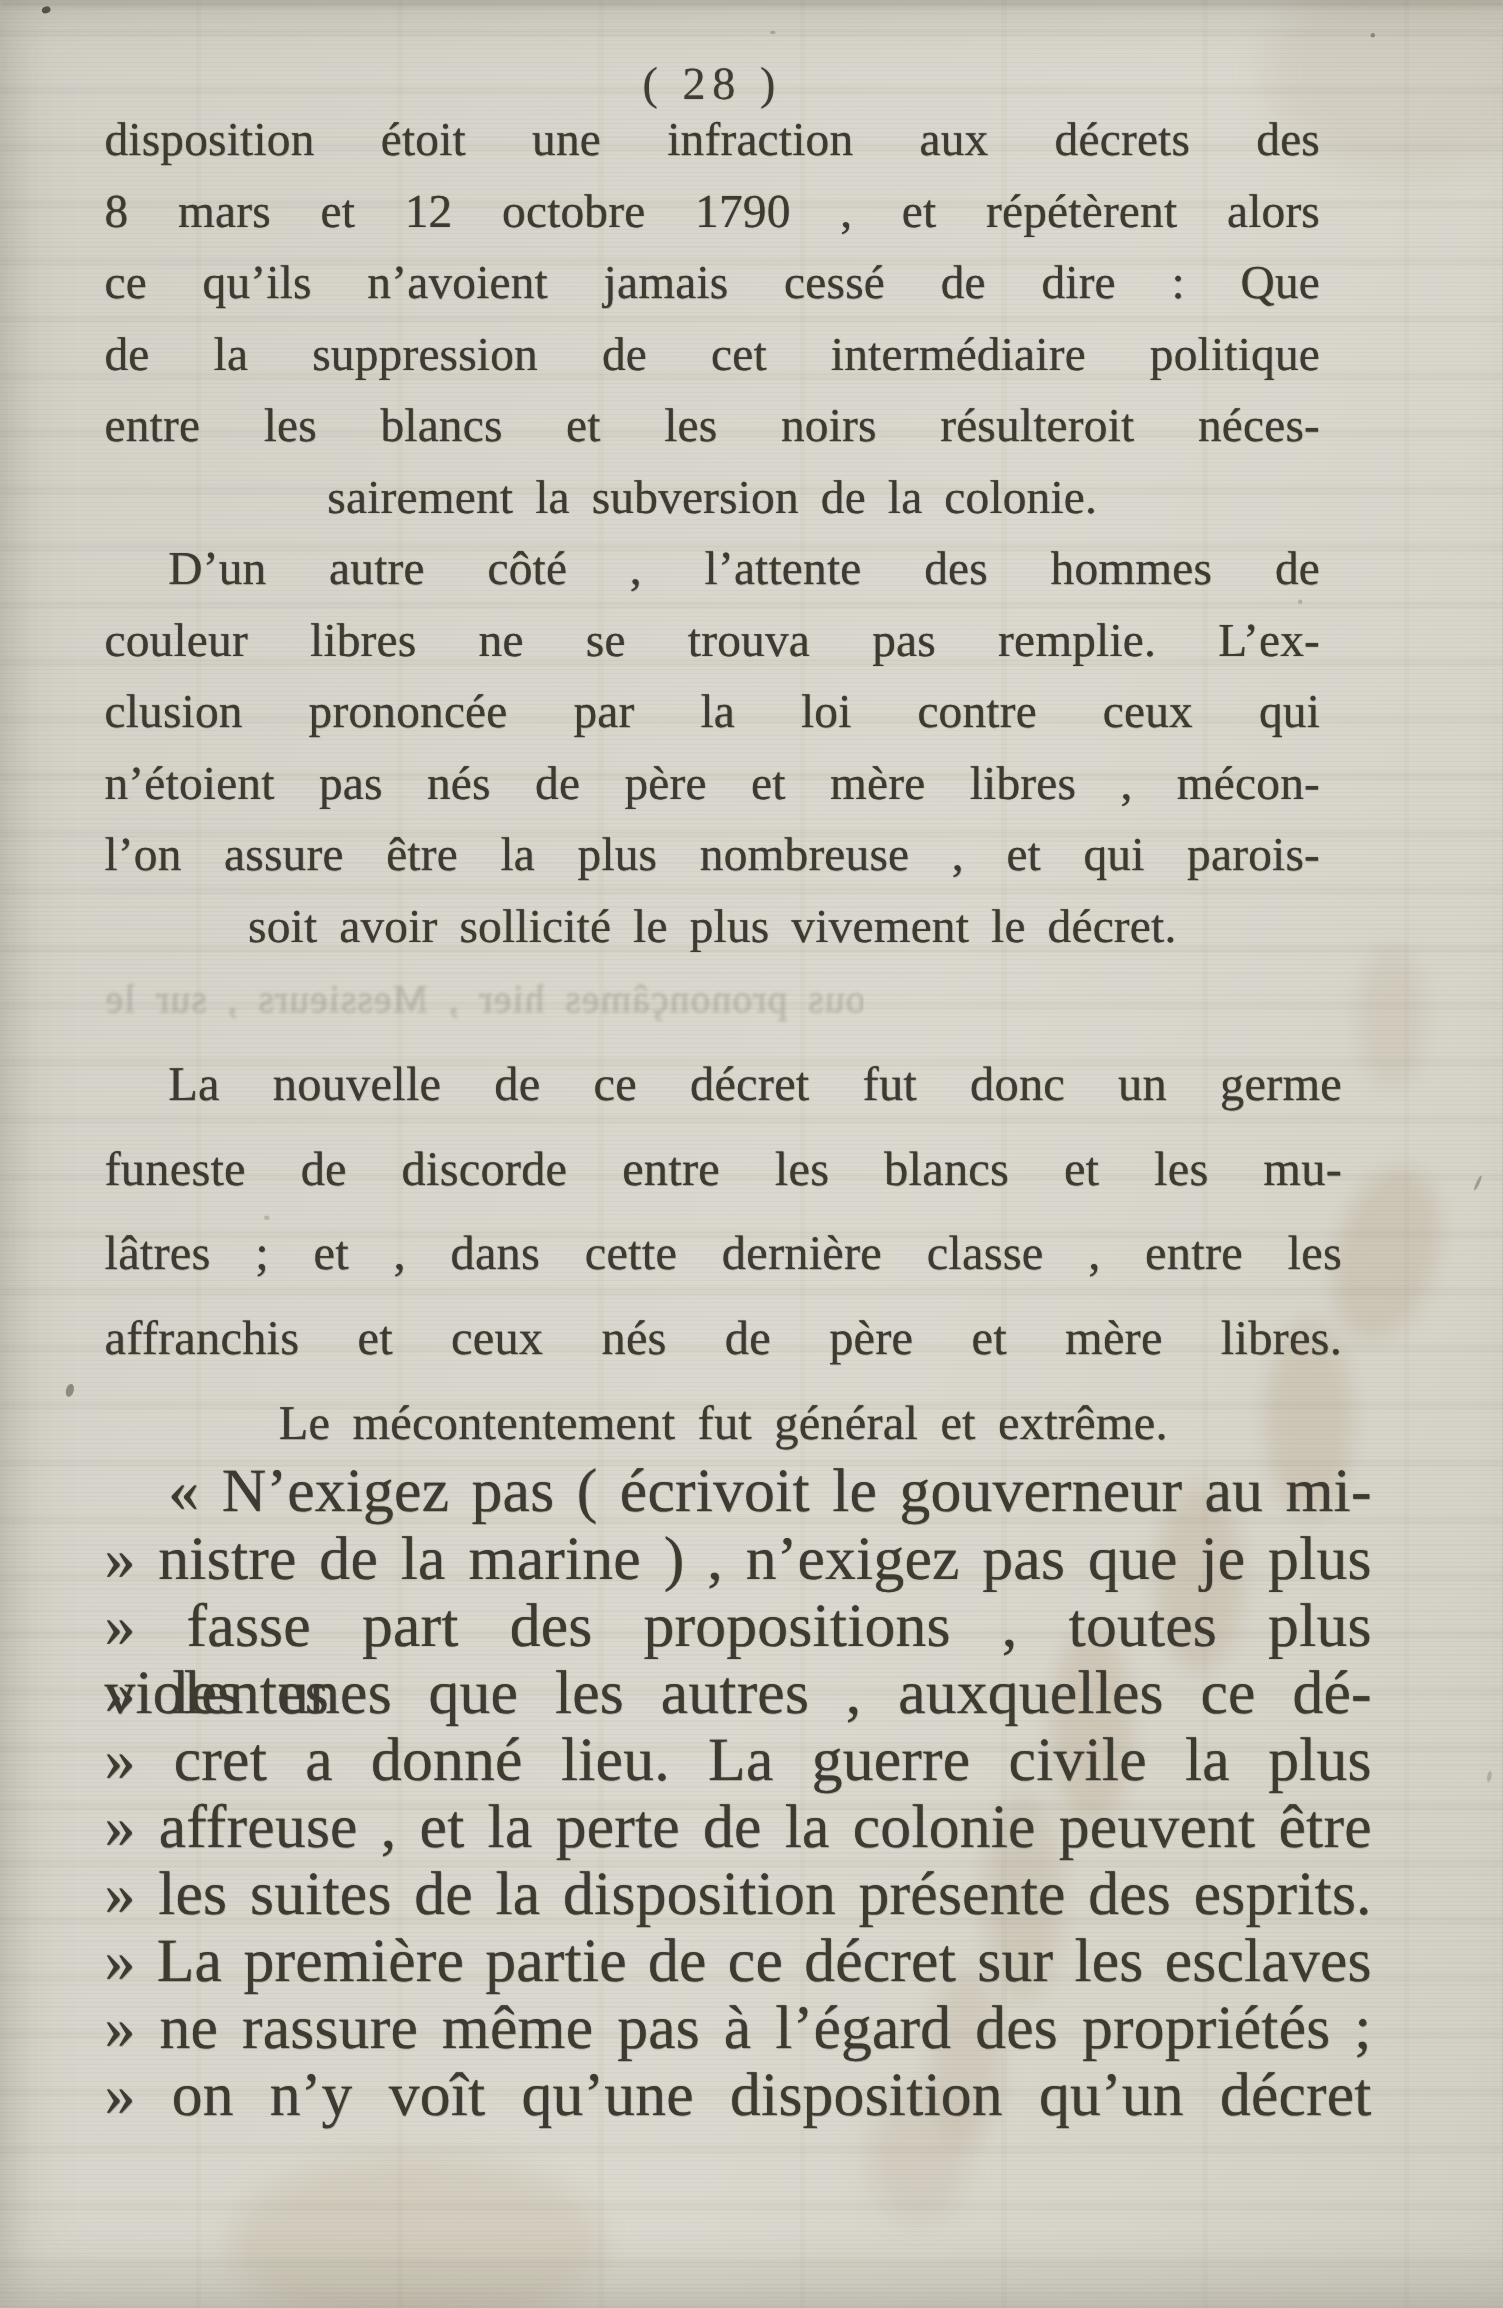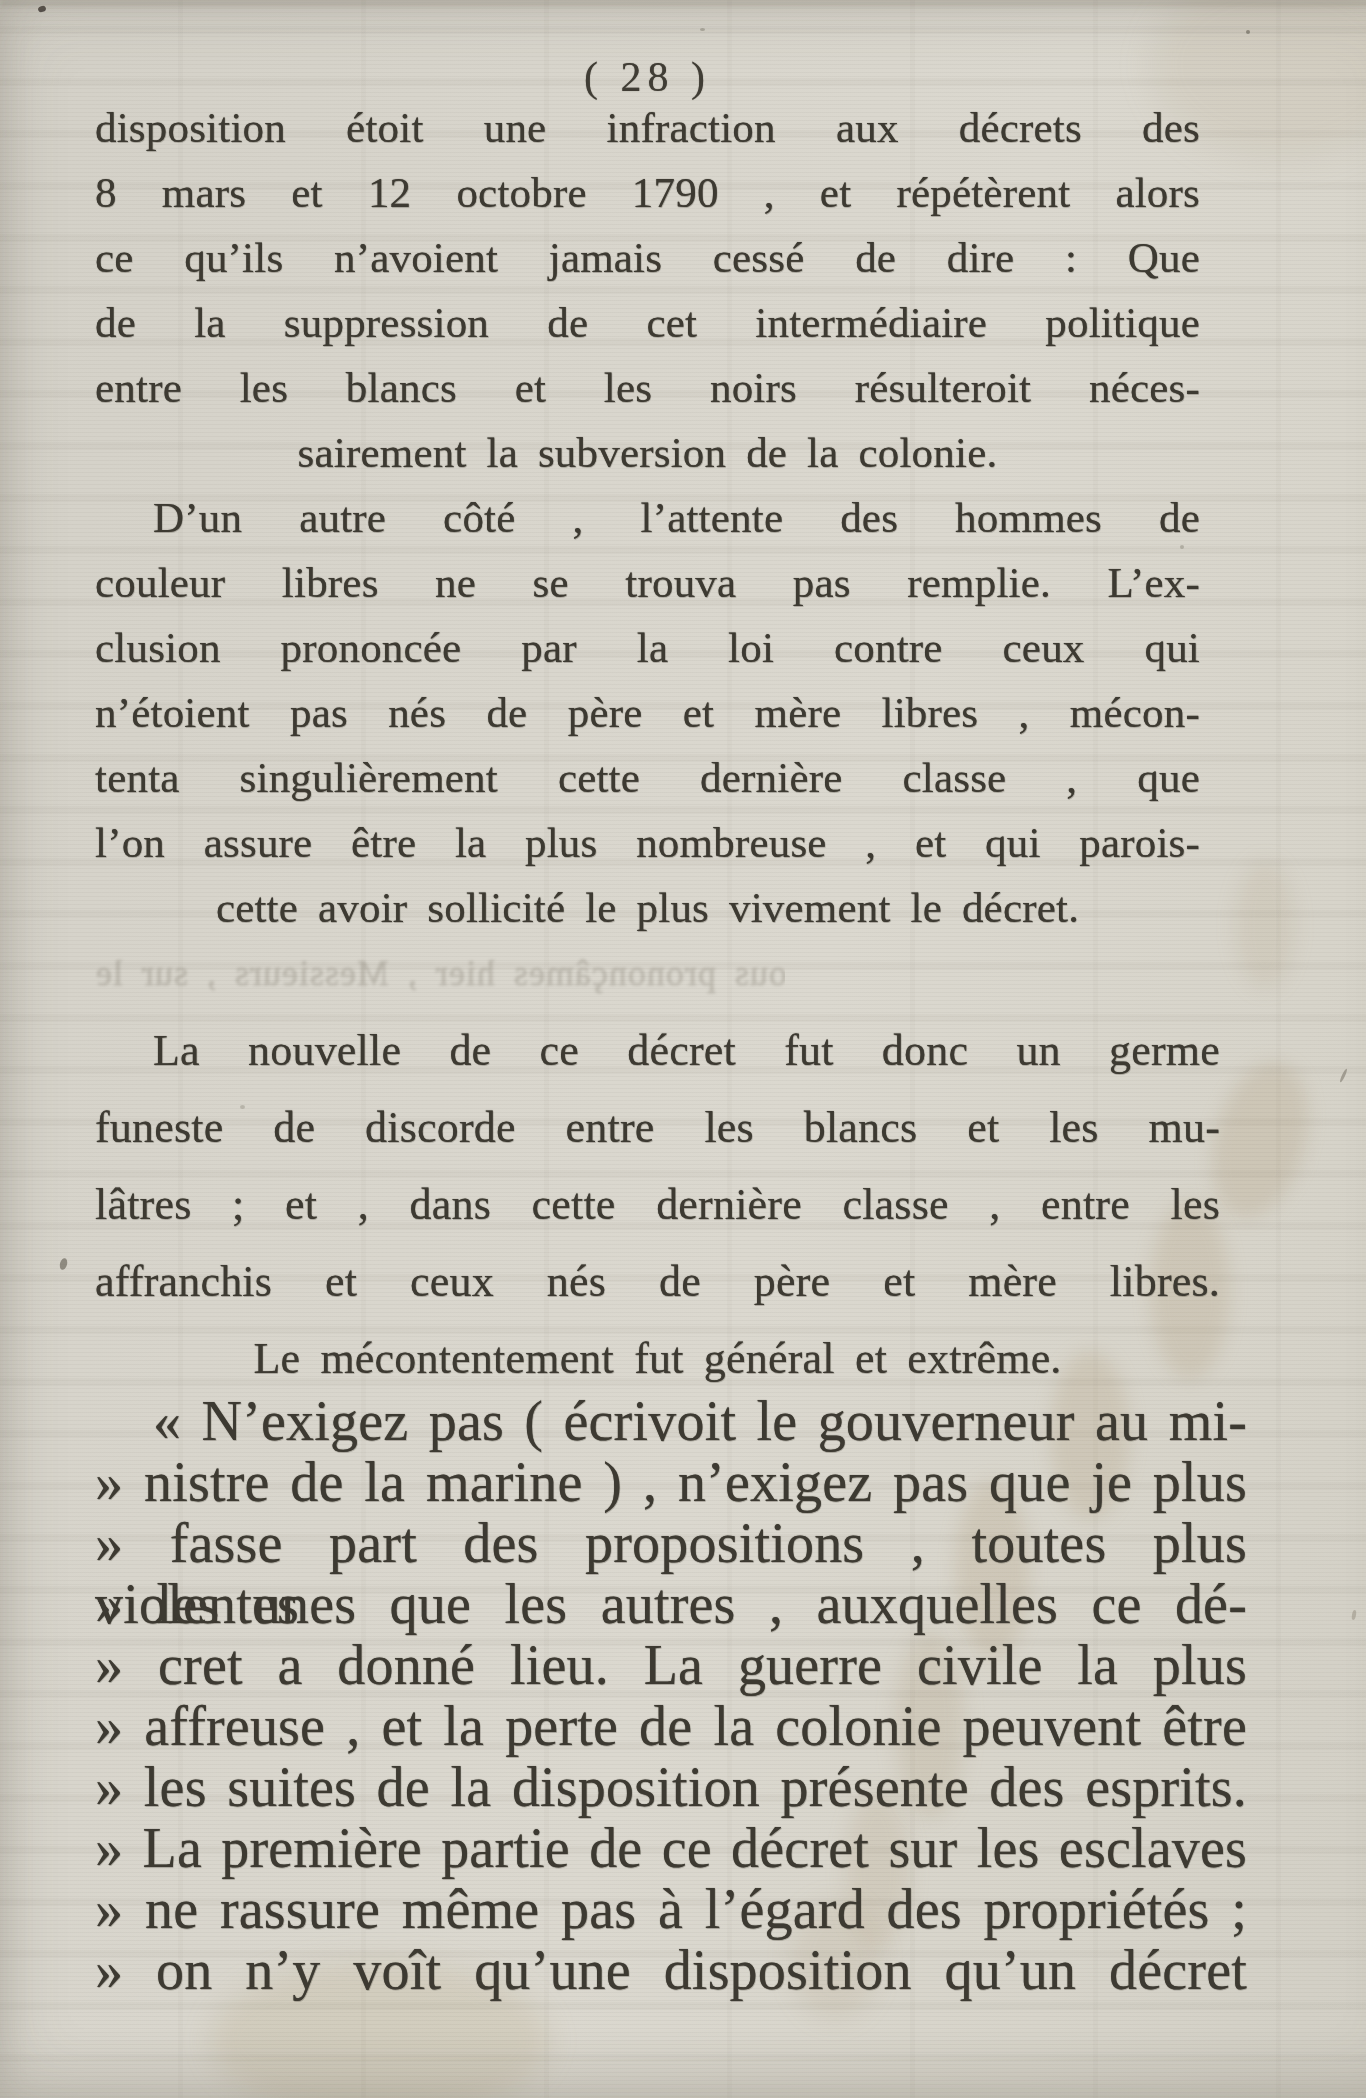--- a/index.html
+++ b/index.html
@@ -114,23 +114,22 @@
       <div class="row g1 aj">disposition étoit une infraction aux décrets des</div>
       <div class="row g1 aj">8 mars et 12 octobre 1790 , et répétèrent alors</div>
       <div class="row g1 aj">ce qu’ils n’avoient jamais cessé de dire : Que</div>
       <div class="row g1 aj">de la suppression de cet intermédiaire politique</div>
       <div class="row g1 aj">entre les blancs et les noirs résulteroit néces-</div>
       <div class="row g1 al">sairement la subversion de la colonie.</div>
       <div class="row g1 aj ind">D’un autre côté , l’attente des hommes de</div>
       <div class="row g1 aj">couleur libres ne se trouva pas remplie. L’ex-</div>
       <div class="row g1 aj">clusion prononcée par la loi contre ceux qui</div>
       <div class="row g1 aj">n’étoient pas nés de père et mère libres , mécon-</div>
-      <div class="row g1 aj">tenta singulièrement cette dernière classe , que</div>
       <div class="row g1 aj">l’on assure être la plus nombreuse , et qui parois-</div>
-      <div class="row g1 al">cette avoir sollicité le plus vivement le décret.</div>
+      <div class="row g1 al">soit avoir sollicité le plus vivement le décret.</div>
       <div class="row ghost-row"><span class="ghost-text">Nous prononçâmes hier , Messieurs , sur le</span></div>
       <div class="row g2 aj ind">La nouvelle de ce décret fut donc un germe</div>
       <div class="row g2 aj">funeste de discorde entre les blancs et les mu-</div>
       <div class="row g2 aj">lâtres ; et , dans cette dernière classe , entre les</div>
       <div class="row g2 aj">affranchis et ceux nés de père et mère libres.</div>
       <div class="row g2 al">Le mécontentement fut général et extrême.</div>
       <div class="row g3 aj ind">« N’exigez pas ( écrivoit le gouverneur au mi-</div>
       <div class="row g3 aj">» nistre de la marine ) , n’exigez pas que je plus</div>
       <div class="row g3 aj">» fasse part des propositions , toutes plus violentes</div>
       <div class="row g3 aj">» les unes que les autres , auxquelles ce dé-</div>

